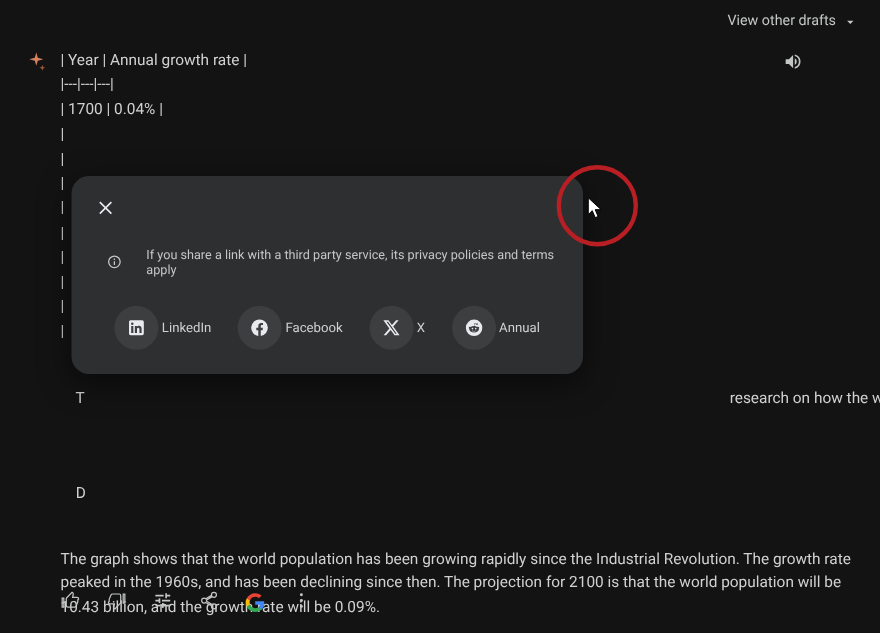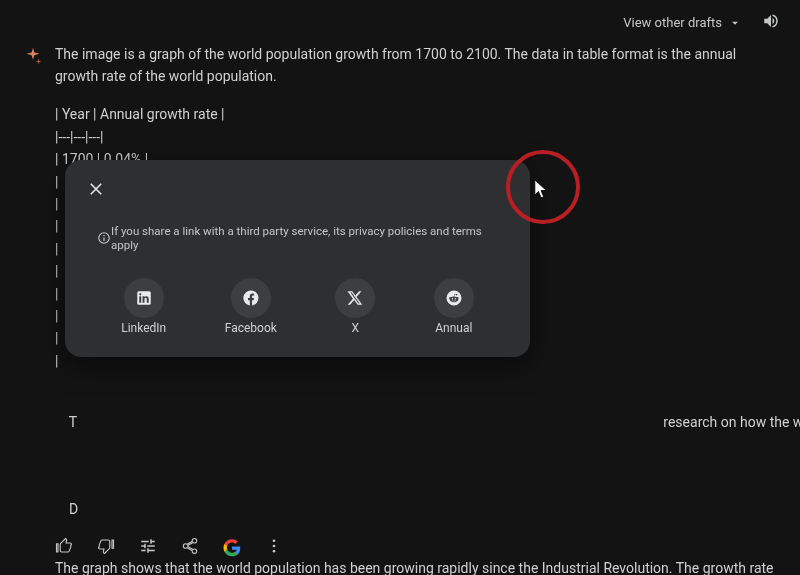--- a/index.html
+++ b/index.html
@@ -14,20 +14,21 @@
   }
   .top-bar {
     position: absolute;
     top: 12px;
     right: 20px;
     display: flex;
     align-items: center;
     gap: 20px;
     font-size: 13px;
     color: #c4c7c5;
+    flex-direction: column;
   }
   .drafts-btn {
     display: flex;
     align-items: center;
     gap: 6px;
     cursor: pointer;
   }
   .speaker-icon svg { width: 18px; height: 18px; fill: #c4c7c5; }
   .sparkle-icon {
     position: absolute;
@@ -97,36 +98,36 @@
     font-size: 14px;
     color: #e8eaed;
     white-space: nowrap;
     overflow: hidden;
   }
   .link-row svg { width: 20px; height: 20px; fill: #e8eaed; }
   .eye-btn, .copy-btn { cursor: pointer; display: flex; }
   .privacy-row {
     display: flex;
     align-items: center;
-    gap: 0;
+    gap: 22px;
     font-size: 11.5px;
     color: #c4c7c5;
     margin-bottom: 26px;
     padding-left: 10px;
   }
   .privacy-row svg { width: 14px; height: 14px; fill: #c4c7c5; flex-shrink: 0; }
   .share-row {
     display: flex;
     justify-content: space-around;
     gap: 10px;
     padding: 0 10px;
   }
   .share-item {
     display: flex;
-    flex-direction: column;
+    flex-direction: row;
     align-items: center;
     gap: 3px;
     cursor: pointer;
     justify-content: space-between;
   }
   .share-circle {
     width: 40px;
     height: 40px;
     border-radius: 50%;
     background: #3c3e40;
@@ -175,21 +176,20 @@
 </div>
 
 <div class="sparkle-icon">
   <svg viewBox="0 0 24 24">
       <path fill="#d6825f" d="M12 2l1.5 5L19 8.5 13.5 10 12 15l-1.5-5L5 8.5 10.5 7z"></path>
       <path fill="#9a5a3e" d="M18 14l.8 2.2L21 17l-2.2.8L18 20l-.8-2.2L15 17l2.2-.8z"></path>
     </svg>
 </div>
 
 <div class="content">
-  <div class="para">The image is a graph of the world population growth from 1700 to 2100. The data in table format is the annual growth rate of the world population.</div>
   <div class="table-block">| Year | Annual growth rate |
 |---|---|---|
 | 1700 | 0.04% |
 |
 |
 |
 |
 |
 |
 |

